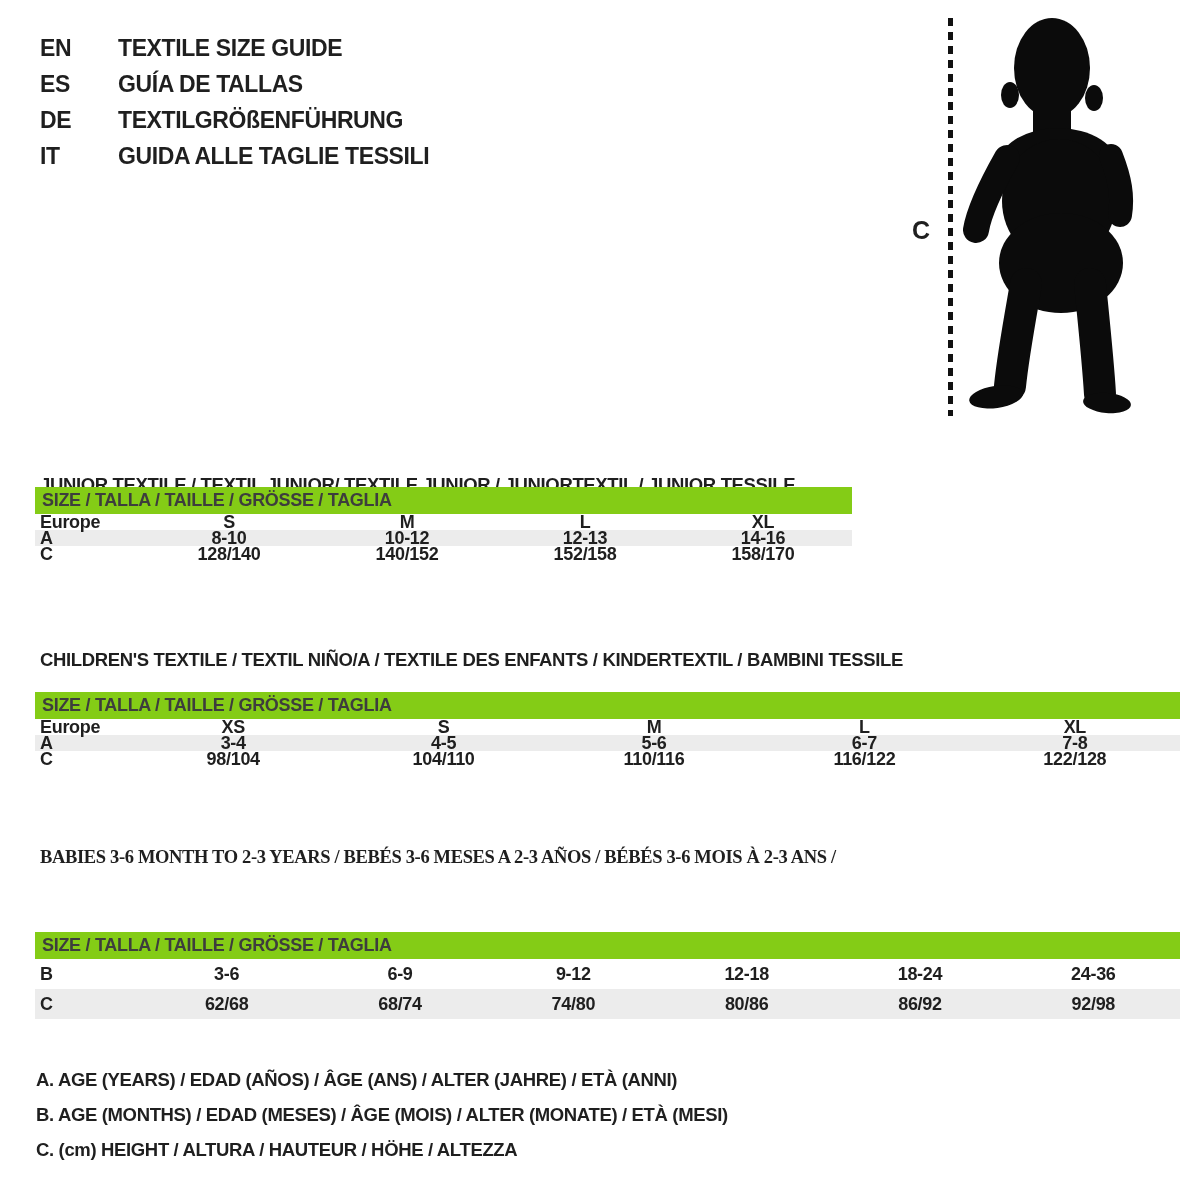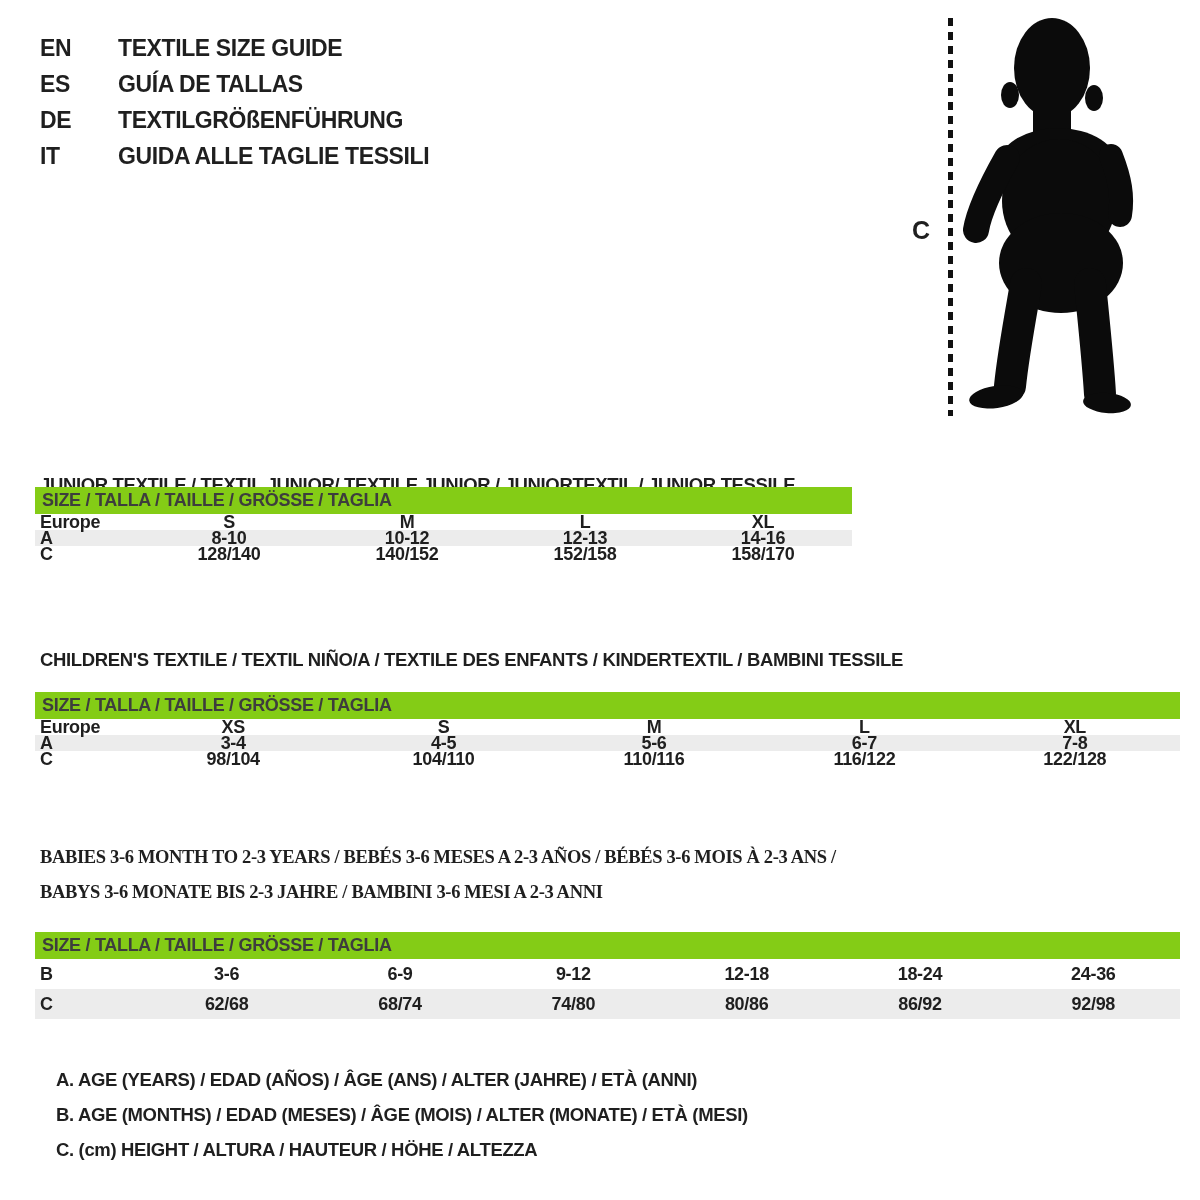--- a/index.html
+++ b/index.html
@@ -40,21 +40,21 @@
   .cell{flex:1;text-align:center;}
   .t-junior{width:817px;top:487px;}
   .t-junior .cell-label{width:105px;}
   .t-children{width:1145px;top:692px;}
   .t-children .cell-label{width:93px;}
   .t-babies{width:1145px;top:932px;}
   .t-babies .tbl-row{height:30px;}
   .t-babies .cell-label{width:105px;}
 
   
-  .legend{left:56px;top:1062px;font-weight:bold;font-size:18.5px;
+  .legend{left:36px;top:1062px;font-weight:bold;font-size:18.5px;
     letter-spacing:-0.35px;line-height:35px;white-space:nowrap;}
 </style>
 </head>
 <body>
 
 <div class="abs lang-list">
   <div class="lang-row">
     <span class="lang-code">EN</span>
     <span class="lang-label">TEXTILE SIZE GUIDE</span>
   </div>
@@ -150,21 +150,20 @@
     <span class="cell">98/104</span>
     <span class="cell">104/110</span>
     <span class="cell">110/116</span>
     <span class="cell">116/122</span>
     <span class="cell">122/128</span>
   </div>
 </div>
 
 <div class="abs sec-title" style="top:840px;font-family:Liberation Serif, serif;">
   <div>BABIES 3-6 MONTH TO 2-3 YEARS / BEBÉS 3-6 MESES A 2-3 AÑOS / BÉBÉS 3-6 MOIS À 2-3 ANS /</div>
-  <div>BABYS 3-6 MONATE BIS 2-3 JAHRE / BAMBINI 3-6 MESI A 2-3 ANNI</div>
 </div>
 <div class="abs size-table t-babies">
   <div class="tbl-bar">SIZE / TALLA / TAILLE / GRÖSSE / TAGLIA</div>
   <div class="tbl-row">
     <span class="cell-label">B</span>
     <span class="cell">3-6</span>
     <span class="cell">6-9</span>
     <span class="cell">9-12</span>
     <span class="cell">12-18</span>
     <span class="cell">18-24</span>

